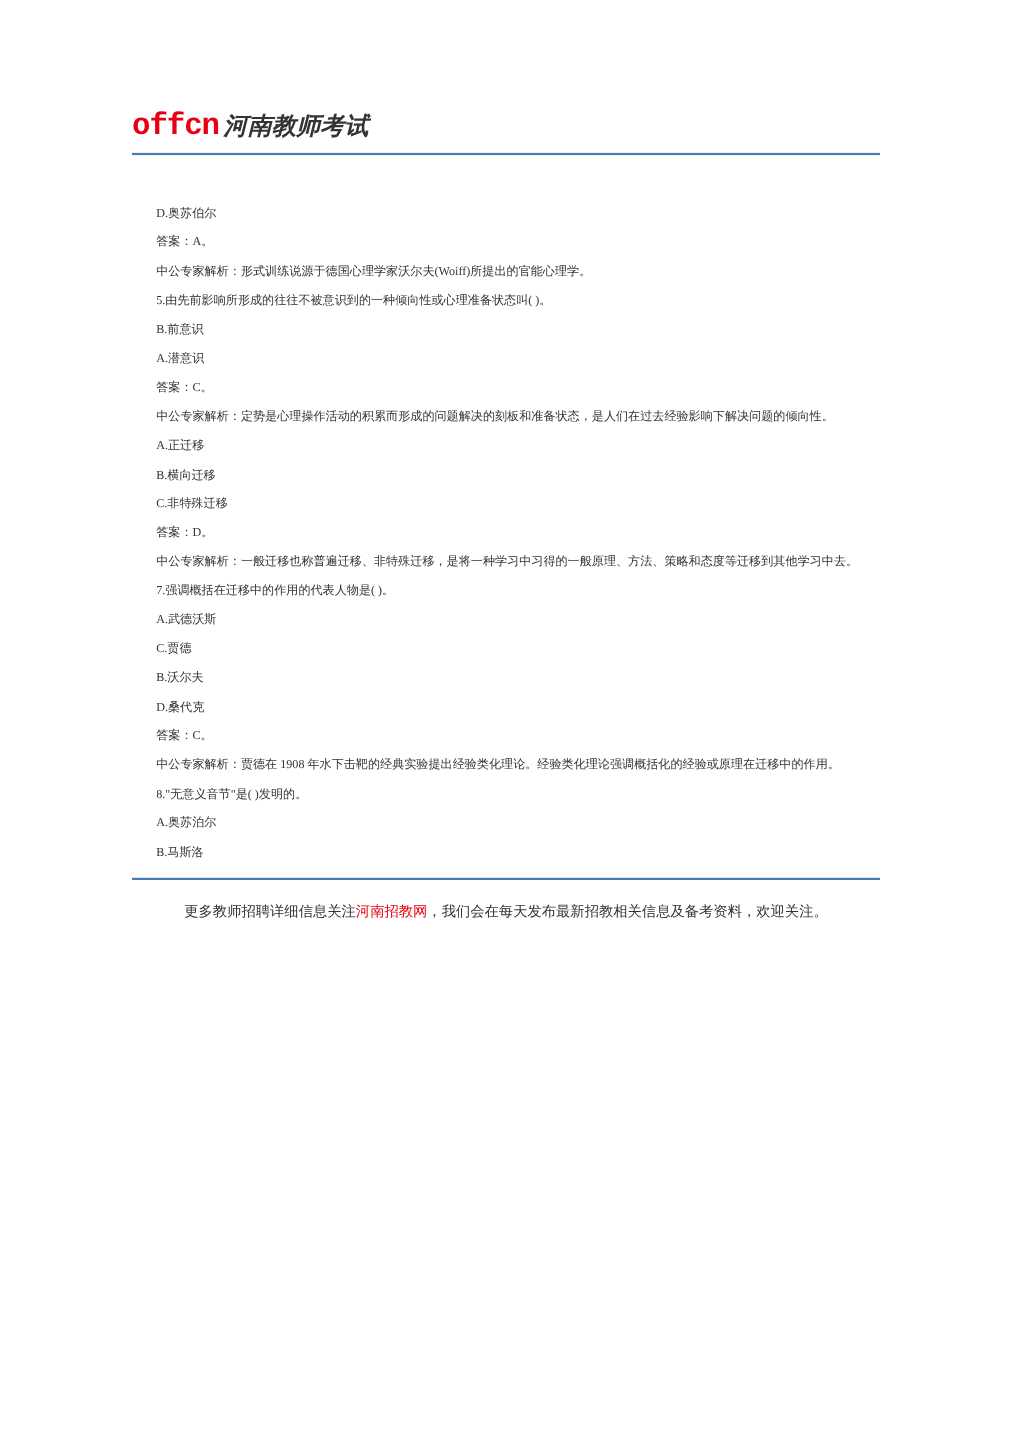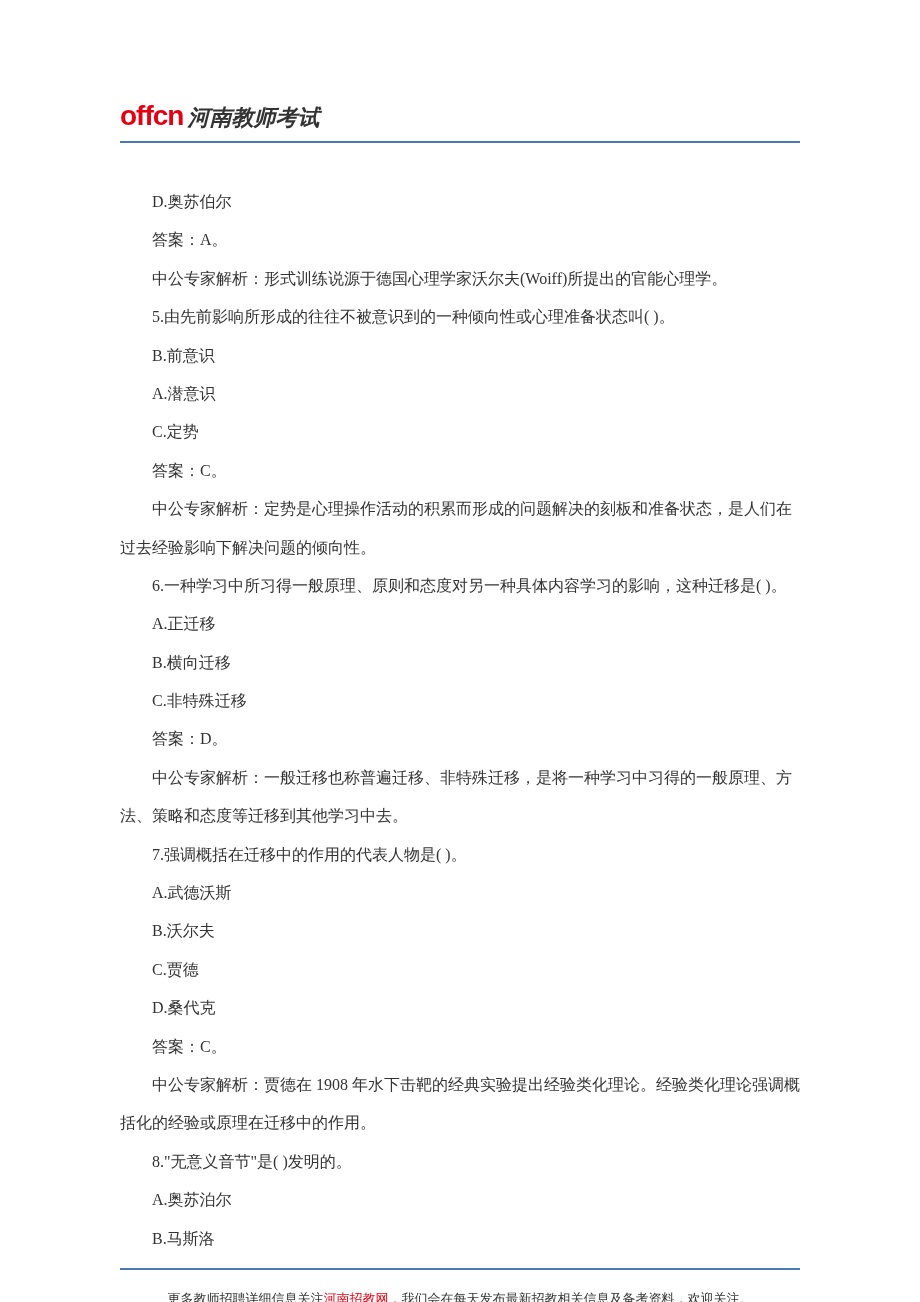--- a/index.html
+++ b/index.html
@@ -19,21 +19,21 @@
     }
     .header {
       margin-bottom: 8px;
     }
     .logo-container {
       display: flex;
       align-items: baseline;
       gap: 2px;
     }
     .logo-text {
-      font-family: Liberation Sans, sans-serif;
+      font-family: Liberation Mono, monospace;
       font-weight: bold;
       font-size: 28px;
       color: #e60012;
       letter-spacing: -1px;
     }
     .logo-suffix {
       font-family: "SimHei", "黑体", sans-serif;
       font-size: 22px;
       font-weight: bold;
       color: #333333;
@@ -41,21 +41,21 @@
       margin-left: 2px;
       text-align: center;
     }
     .separator {
       height: 2px;
       background: #4a7ab5;
       width: 100%;
       margin-bottom: 40px;
     }
     .content {
-      font-size: 16px;
+      font-size: 11px;
       line-height: 2.4;
       color: #333333;
     }
     .content p {
       text-indent: 2em;
       margin: 0;
       word-break: break-all;
     }
     .footer-separator {
       height: 2px;
@@ -86,33 +86,31 @@
   </div>
   <div class="separator"></div>
 
   <div class="content">
     <p>D.奥苏伯尔</p>
     <p>答案：A。</p>
     <p>中公专家解析：形式训练说源于德国心理学家沃尔夫(Woiff)所提出的官能心理学。</p>
     <p>5.由先前影响所形成的往往不被意识到的一种倾向性或心理准备状态叫( )。</p>
     <p>B.前意识</p>
     <p>A.潜意识</p>
-    <p>C.定势</p>
     <p>答案：C。</p>
     <p>中公专家解析：定势是心理操作活动的积累而形成的问题解决的刻板和准备状态，是人们在过去经验影响下解决问题的倾向性。</p>
-    <p>6.一种学习中所习得一般原理、原则和态度对另一种具体内容学习的影响，这种迁移是( )。</p>
     <p>A.正迁移</p>
     <p>B.横向迁移</p>
     <p>C.非特殊迁移</p>
     <p>答案：D。</p>
     <p>中公专家解析：一般迁移也称普遍迁移、非特殊迁移，是将一种学习中习得的一般原理、方法、策略和态度等迁移到其他学习中去。</p>
     <p>7.强调概括在迁移中的作用的代表人物是( )。</p>
     <p>A.武德沃斯</p>
+    <p>C.贾德</p>
     <p>B.沃尔夫</p>
-    <p>C.贾德</p>
     <p>D.桑代克</p>
     <p>答案：C。</p>
     <p>中公专家解析：贾德在 1908 年水下击靶的经典实验提出经验类化理论。经验类化理论强调概括化的经验或原理在迁移中的作用。</p>
     <p>8."无意义音节"是( )发明的。</p>
     <p>A.奥苏泊尔</p>
     <p>B.马斯洛</p>
   </div>
 
   <div class="footer-separator"></div>
   <div class="footer">

